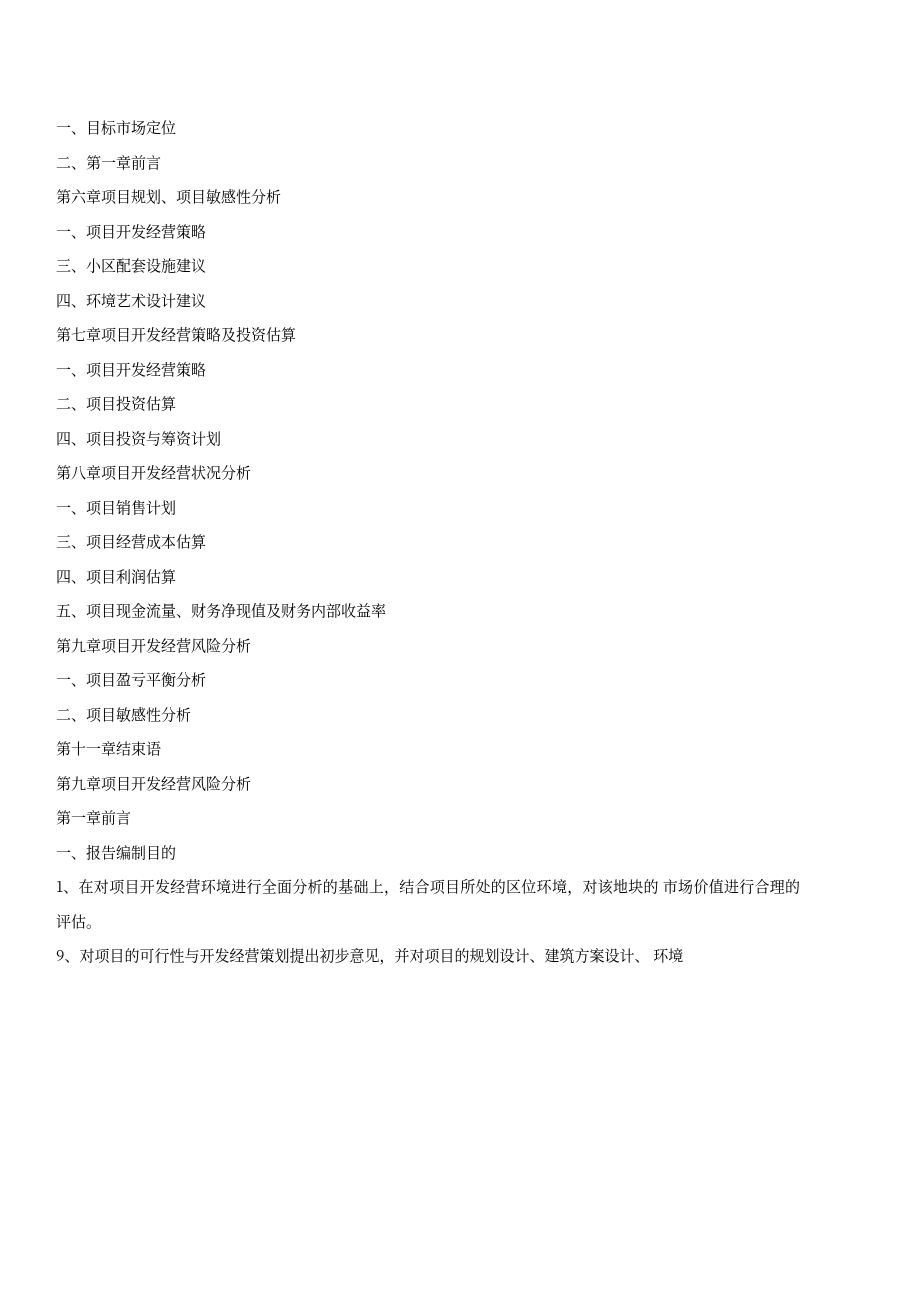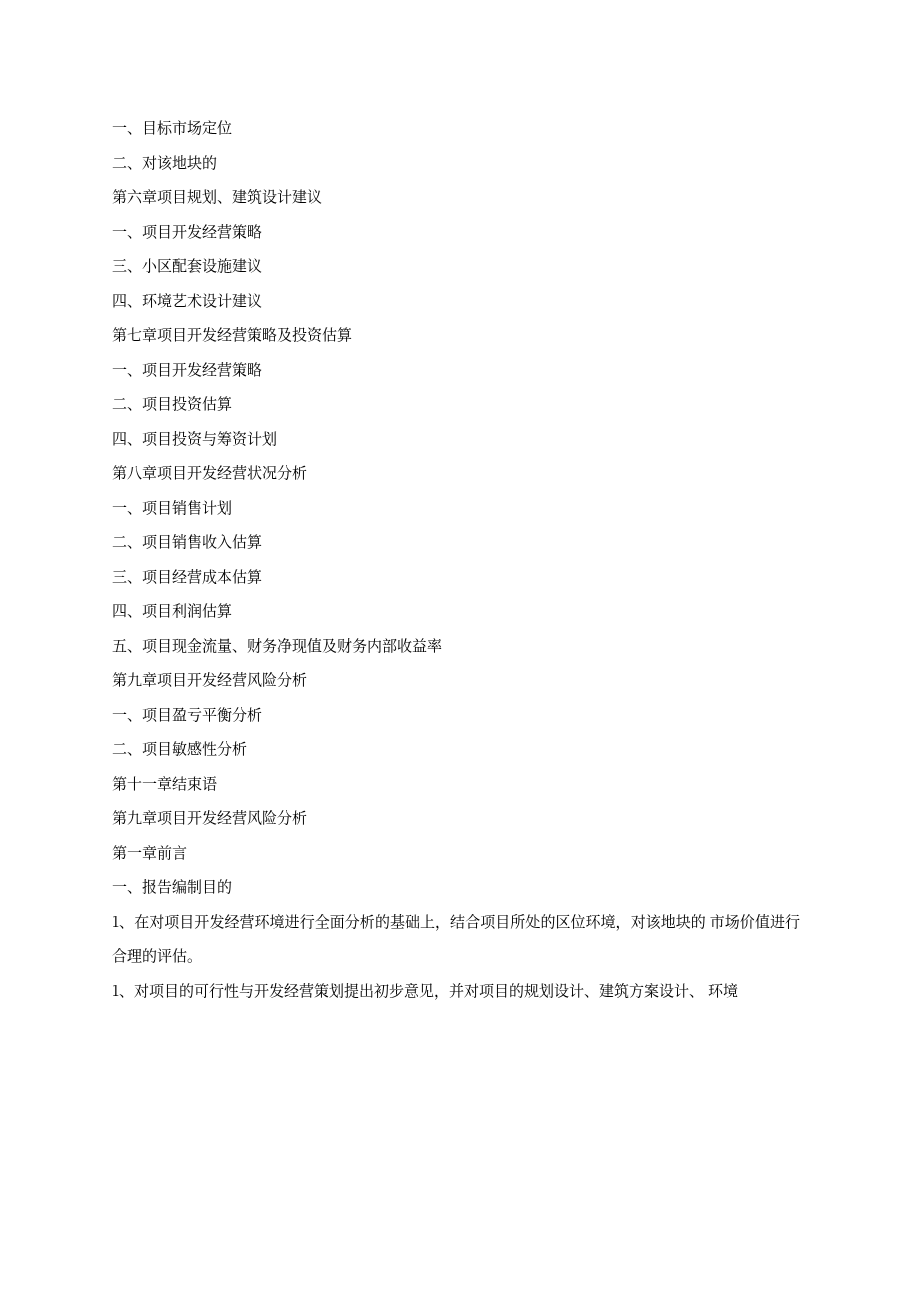--- a/index.html
+++ b/index.html
@@ -4,54 +4,53 @@
 <style>
   html, body {
     margin: 0;
     padding: 0;
     background: #ffffff;
     width: 920px;
   }
   .page {
     box-sizing: border-box;
     width: 920px;
-    padding: 110px 120px 60px 112px;
+    padding: 110px 120px 60px 56px;
     font-family: "Songti SC", "SimSun", "Noto Serif CJK SC", serif;
     font-size: 15px;
     color: #000000;
     line-height: 2.3;
   }
   .line {
     white-space: normal;
     text-align: justify;
     text-justify: inter-ideograph;
   }
 </style>
 </head>
 <body>
 
 <div class="page">
   <div class="line">一、目标市场定位</div>
-  <div class="line">二、对该地块的</div>
-  <div class="line">第六章项目规划、建筑设计建议</div>
+  <div class="line">二、第一章前言</div>
+  <div class="line">第六章项目规划、项目敏感性分析</div>
   <div class="line">一、项目开发经营策略</div>
   <div class="line">三、小区配套设施建议</div>
   <div class="line">四、环境艺术设计建议</div>
   <div class="line">第七章项目开发经营策略及投资估算</div>
   <div class="line">一、项目开发经营策略</div>
   <div class="line">二、项目投资估算</div>
   <div class="line">四、项目投资与筹资计划</div>
   <div class="line">第八章项目开发经营状况分析</div>
   <div class="line">一、项目销售计划</div>
-  <div class="line">二、项目销售收入估算</div>
   <div class="line">三、项目经营成本估算</div>
   <div class="line">四、项目利润估算</div>
   <div class="line">五、项目现金流量、财务净现值及财务内部收益率</div>
   <div class="line">第九章项目开发经营风险分析</div>
   <div class="line">一、项目盈亏平衡分析</div>
   <div class="line">二、项目敏感性分析</div>
   <div class="line">第十一章结束语</div>
   <div class="line">第九章项目开发经营风险分析</div>
   <div class="line">第一章前言</div>
   <div class="line">一、报告编制目的</div>
   <div class="line">1、在对项目开发经营环境进行全面分析的基础上，结合项目所处的区位环境，对该地块的 市场价值进行合理的评估。</div>
-  <div class="line">1、对项目的可行性与开发经营策划提出初步意见，并对项目的规划设计、建筑方案设计、 环境</div>
+  <div class="line">9、对项目的可行性与开发经营策划提出初步意见，并对项目的规划设计、建筑方案设计、 环境</div>
 </div>
 
 </body></html>

